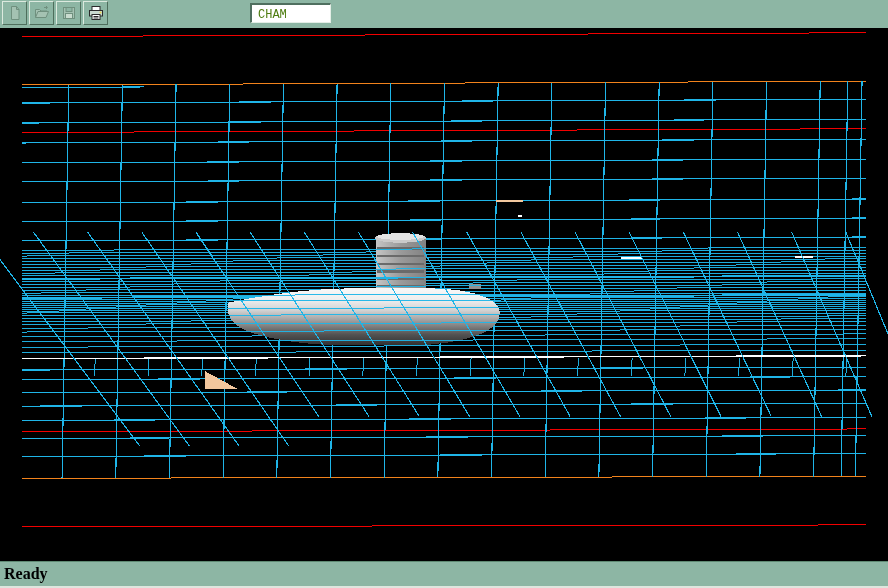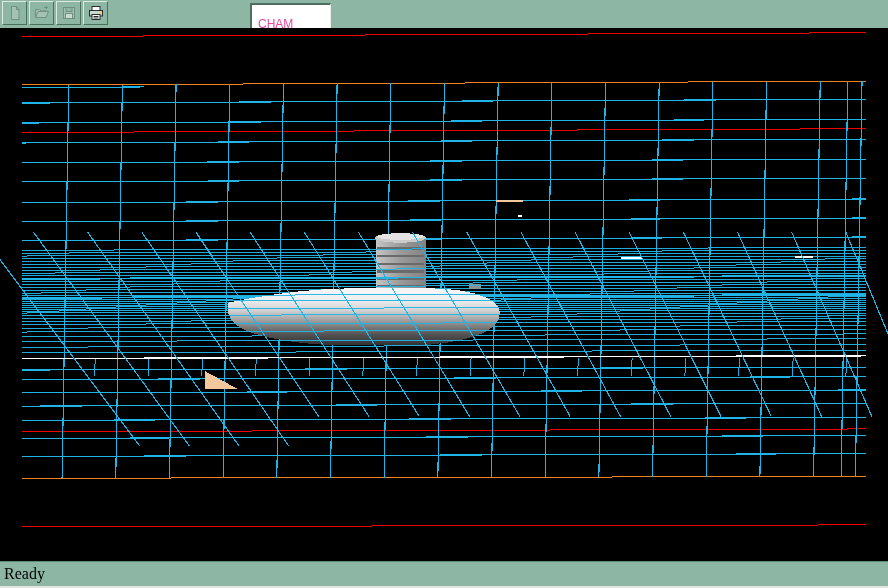--- a/index.html
+++ b/index.html
@@ -10,31 +10,31 @@
            background:var(--bar-bg);display:flex;align-items:flex-start;}
   .tbtn{position:relative;width:25px;height:24px;margin:1px 0 0 2px;
         background:var(--bar-bg);
         border-top:1px solid #DCEADF;border-left:1px solid #DCEADF;
         border-right:1px solid #4E6E5C;border-bottom:1px solid #4E6E5C;
         display:flex;align-items:center;justify-content:center;padding:0;}
   .tbtn svg{display:block;}
   .tfield{position:absolute;top:3px;height:15px;background:#fff;
           border-top:2px solid #4F6F5F;border-left:2px solid #4F6F5F;
           border-bottom:1px solid #E4EEE6;border-right:1px solid #E4EEE6;
-          font-family:Liberation Sans, sans-serif;font-size:12px;color:#ec4899;
-          padding:11px 0 0 6px;line-height:13px;}
+          font-family:Liberation Mono, monospace;font-size:12px;color:#4d7c0f;
+          padding:2px 0 0 6px;line-height:13px;}
   #field-cham{left:250px;width:72px;}
   #field-domain{left:354px;width:135px;}
   
   #viewport{position:absolute;left:0;top:28px;width:888px;height:533px;background:var(--vp-bg);}
   #viewport svg{display:block;}
   
   #statusbar{position:absolute;left:0;top:561px;width:888px;height:27px;
              background:var(--bar-bg);border-top:1px solid #5F8A73;box-sizing:border-box;
-             border-bottom:2px solid #DEE6DE;}
+             border-bottom:2px solid #DEE6DE;font-weight:bold;}
   #status-text{position:absolute;left:4px;top:3px;
                font-family:"Liberation Serif",serif;font-size:16px;color:#000;}
 </style>
 </head>
 <body>
 
 <div id="app">
 
   <div id="toolbar">
     <button class="tbtn">

